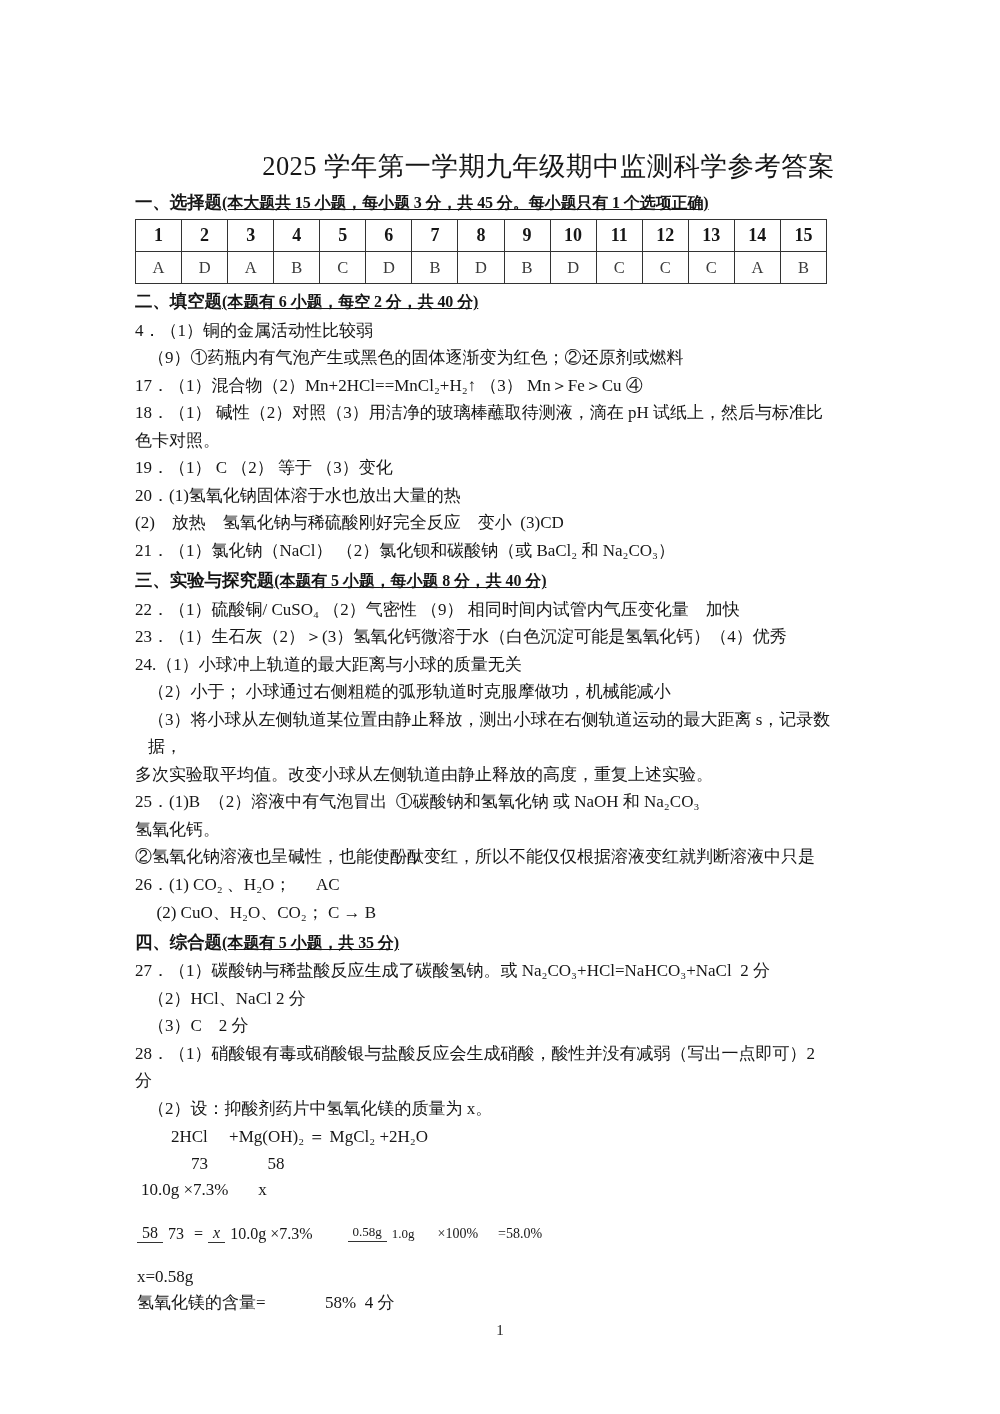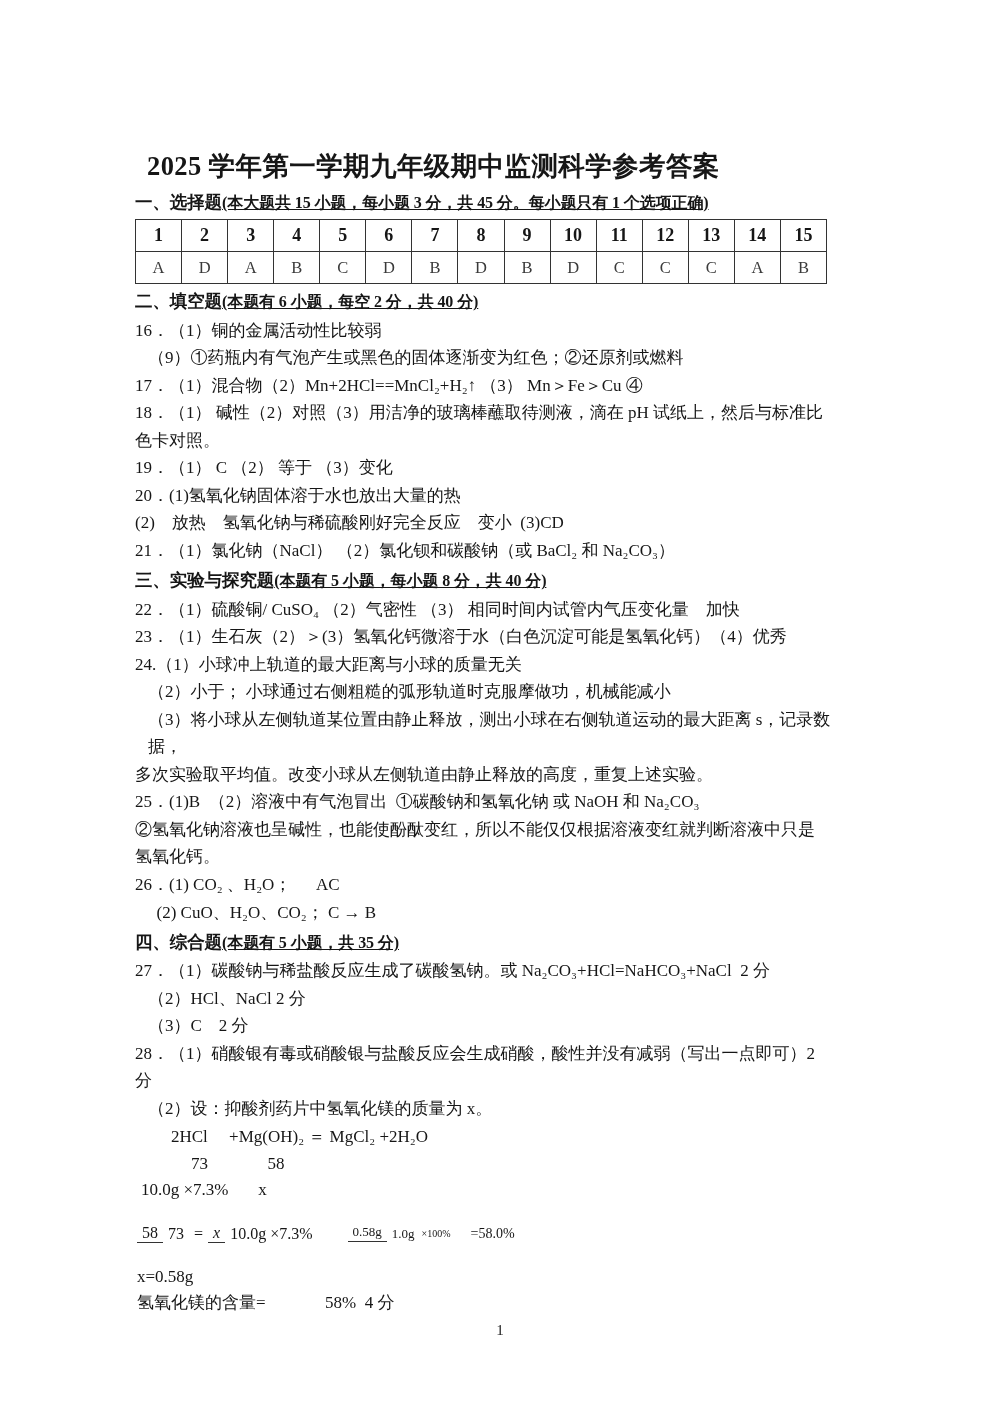--- a/index.html
+++ b/index.html
@@ -23,23 +23,23 @@
   }
   .content {
     position: absolute;
     left: 135px;
     top: 150px;
     width: 700px;
   }
 
   
   .doc-title {
-    text-align: left;
+    text-align: right;
     font-size: 26.5px;
-    font-weight: bold;
+    font-weight: normal;
     letter-spacing: 0.4px;
     line-height: 1.25;
     margin: 0 0 6px 0;
     padding-left: 12px;
   }
 
   
   .sec-head {
     font-size: 17.5px;
     font-weight: bold;
@@ -175,41 +175,41 @@
         <td>C</td>
         <td>C</td>
         <td>A</td>
         <td>B</td>
       </tr>
     </tbody>
       </table>
 
     <div class="sec-head"><span>二、填空题</span><span class="sub">(本题有 6 小题，每空 2 分，共 40 分)</span></div>
 
-    <p class="ln hang">16．（1）铜的金属活动性比较弱</p>
+    <p class="ln hang">4．（1）铜的金属活动性比较弱</p>
     <p class="ln indent">（9）①药瓶内有气泡产生或黑色的固体逐渐变为红色；②还原剂或燃料</p>
     <p class="ln hang">17．（1）混合物（2）Mn+2HCl==MnCl₂+H₂↑ （3） Mn＞Fe＞Cu ④</p>
     <p class="ln hang">18．（1） 碱性（2）对照（3）用洁净的玻璃棒蘸取待测液，滴在 pH 试纸上，然后与标准比</p>
     <p class="ln hang">色卡对照。</p>
     <p class="ln hang">19．（1） C （2） 等于 （3）变化</p>
     <p class="ln hang">20．(1)氢氧化钠固体溶于水也放出大量的热</p>
     <p class="ln hang">(2)    放热    氢氧化钠与稀硫酸刚好完全反应    变小  (3)CD</p>
     <p class="ln hang">21．（1）氯化钠（NaCl） （2）氯化钡和碳酸钠（或 BaCl₂ 和 Na₂CO₃）</p>
 
     <div class="sec-head"><span>三、实验与探究题</span><span class="sub">(本题有 5 小题，每小题 8 分，共 40 分)</span></div>
 
-    <p class="ln hang">22．（1）硫酸铜/ CuSO₄ （2）气密性 （3） 相同时间内试管内气压变化量    加快</p>
+    <p class="ln hang">22．（1）硫酸铜/ CuSO₄ （2）气密性 （9） 相同时间内试管内气压变化量    加快</p>
     <p class="ln hang">23．（1）生石灰（2）＞(3）氢氧化钙微溶于水（白色沉淀可能是氢氧化钙）（4）优秀</p>
     <p class="ln hang">24.（1）小球冲上轨道的最大距离与小球的质量无关</p>
     <p class="ln indent">（2）小于； 小球通过右侧粗糙的弧形轨道时克服摩做功，机械能减小</p>
     <p class="ln indent">（3）将小球从左侧轨道某位置由静止释放，测出小球在右侧轨道运动的最大距离 s，记录数据，</p>
     <p class="ln hang">多次实验取平均值。改变小球从左侧轨道由静止释放的高度，重复上述实验。</p>
     <p class="ln hang">25．(1)B  （2）溶液中有气泡冒出  ①碳酸钠和氢氧化钠 或 NaOH 和 Na₂CO₃</p>
+    <p class="ln hang">氢氧化钙。</p>
     <p class="ln hang">②氢氧化钠溶液也呈碱性，也能使酚酞变红，所以不能仅仅根据溶液变红就判断溶液中只是</p>
-    <p class="ln hang">氢氧化钙。</p>
     <p class="ln hang">26．(1) CO₂ 、H₂O；      AC</p>
     <p class="ln indent">  (2) CuO、H₂O、CO₂； C → B</p>
 
     <div class="sec-head"><span>四、综合题</span><span class="sub">(本题有 5 小题，共 35 分)</span></div>
 
     <p class="ln hang">27．（1）碳酸钠与稀盐酸反应生成了碳酸氢钠。或 Na₂CO₃+HCl=NaHCO₃+NaCl  2 分</p>
     <p class="ln indent">（2）HCl、NaCl 2 分</p>
     <p class="ln indent">（3）C    2 分</p>
     <p class="ln hang">28．（1）硝酸银有毒或硝酸银与盐酸反应会生成硝酸，酸性并没有减弱（写出一点即可）2</p>
     <p class="ln hang">分</p>
@@ -227,21 +227,21 @@
         </span>
         <span class="eq-sym">=</span>
         <span class="frac">
           <span class="num ital">x</span>
           <span class="den">10.0g ×7.3%</span>
         </span>
         <span class="frac small">
           <span class="num">0.58g</span>
           <span class="den">1.0g</span>
         </span>
-        <span style="font-size:10px;">×100%</span>
+        <span style="font-size:14px;margin-left:16px;">×100%</span>
         <span style="font-size:14px;margin-left:20px;">=58.0%</span>
       </div>
 
       <div class="mrow" style="padding-left:2px;">x=0.58g</div>
       <div class="mrow" style="padding-left:2px;">氢氧化镁的含量=              58%  4 分</div>
     </div>
 
   </div>
 
   <div class="pagenum">1</div>

